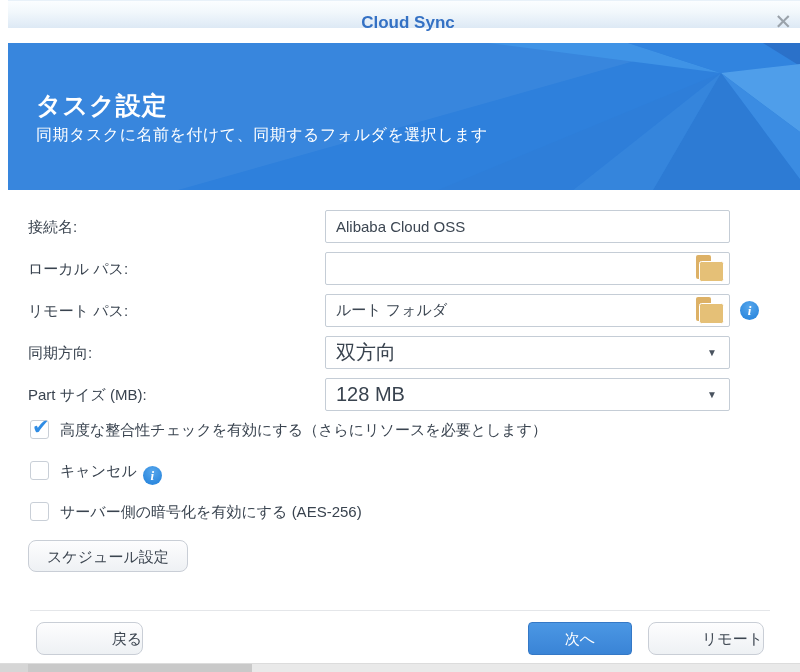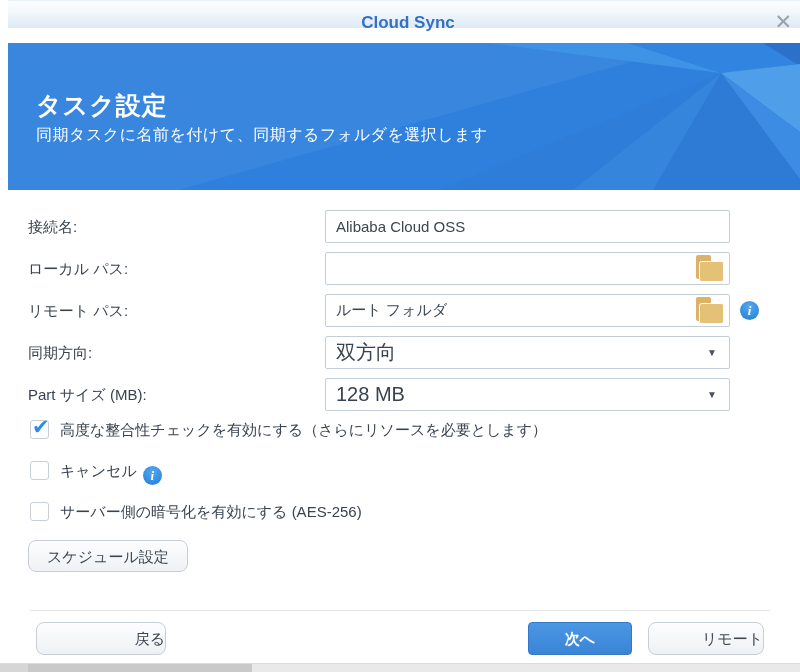--- a/index.html
+++ b/index.html
@@ -104,27 +104,27 @@
   .chkrow .info-icon { vertical-align:-4px; margin-left:6px; }
 
   
   .btn {
     position:absolute; height:33px; border:1px solid #c9ced6; border-radius:8px;
     background:linear-gradient(#fdfdfe,#eef1f4);
     font-size:15px; color:#3c4550; text-align:right; line-height:31px; cursor:pointer;
     font-family:"Liberation Sans","DejaVu Sans",sans-serif;
   }
   .schedule-btn { left:28px; top:540px; padding:0 18px; height:32px; }
-  .back-btn   { left:36px;  top:622px; width:130px; }
+  .back-btn   { left:36px;  top:622px; width:107px; }
   .cancel-btn { left:648px; top:622px; width:116px; }
   .next-btn {
     position:absolute; left:528px; top:622px; width:104px; height:33px;
     border:1px solid #3478c6; border-radius:4px;
     background:linear-gradient(#4b97e4,#3a84d6);
-    font-size:15px; color:#ffffff; text-align:center; line-height:31px; cursor:pointer;font-weight:bold;
+    font-size:15px; color:#ffffff; text-align:center; line-height:31px; cursor:pointer;
   }
 
   .footer-divider {
     position:absolute; left:30px; right:30px; top:610px; height:1px; background:#e4e6e9;
   }
 
   
   .bottom-strip { position:absolute; left:0; top:663px; width:800px; height:9px; background:#e9e9e9; border-top:1px solid #dcdcdc; }
   .bottom-strip .seg-dark { position:absolute; left:28px; top:0; width:224px; height:9px; background:#c9c9c9; }
   .bottom-strip .seg-left { position:absolute; left:0; top:0; width:28px; height:9px; background:#d6d6d6; }

